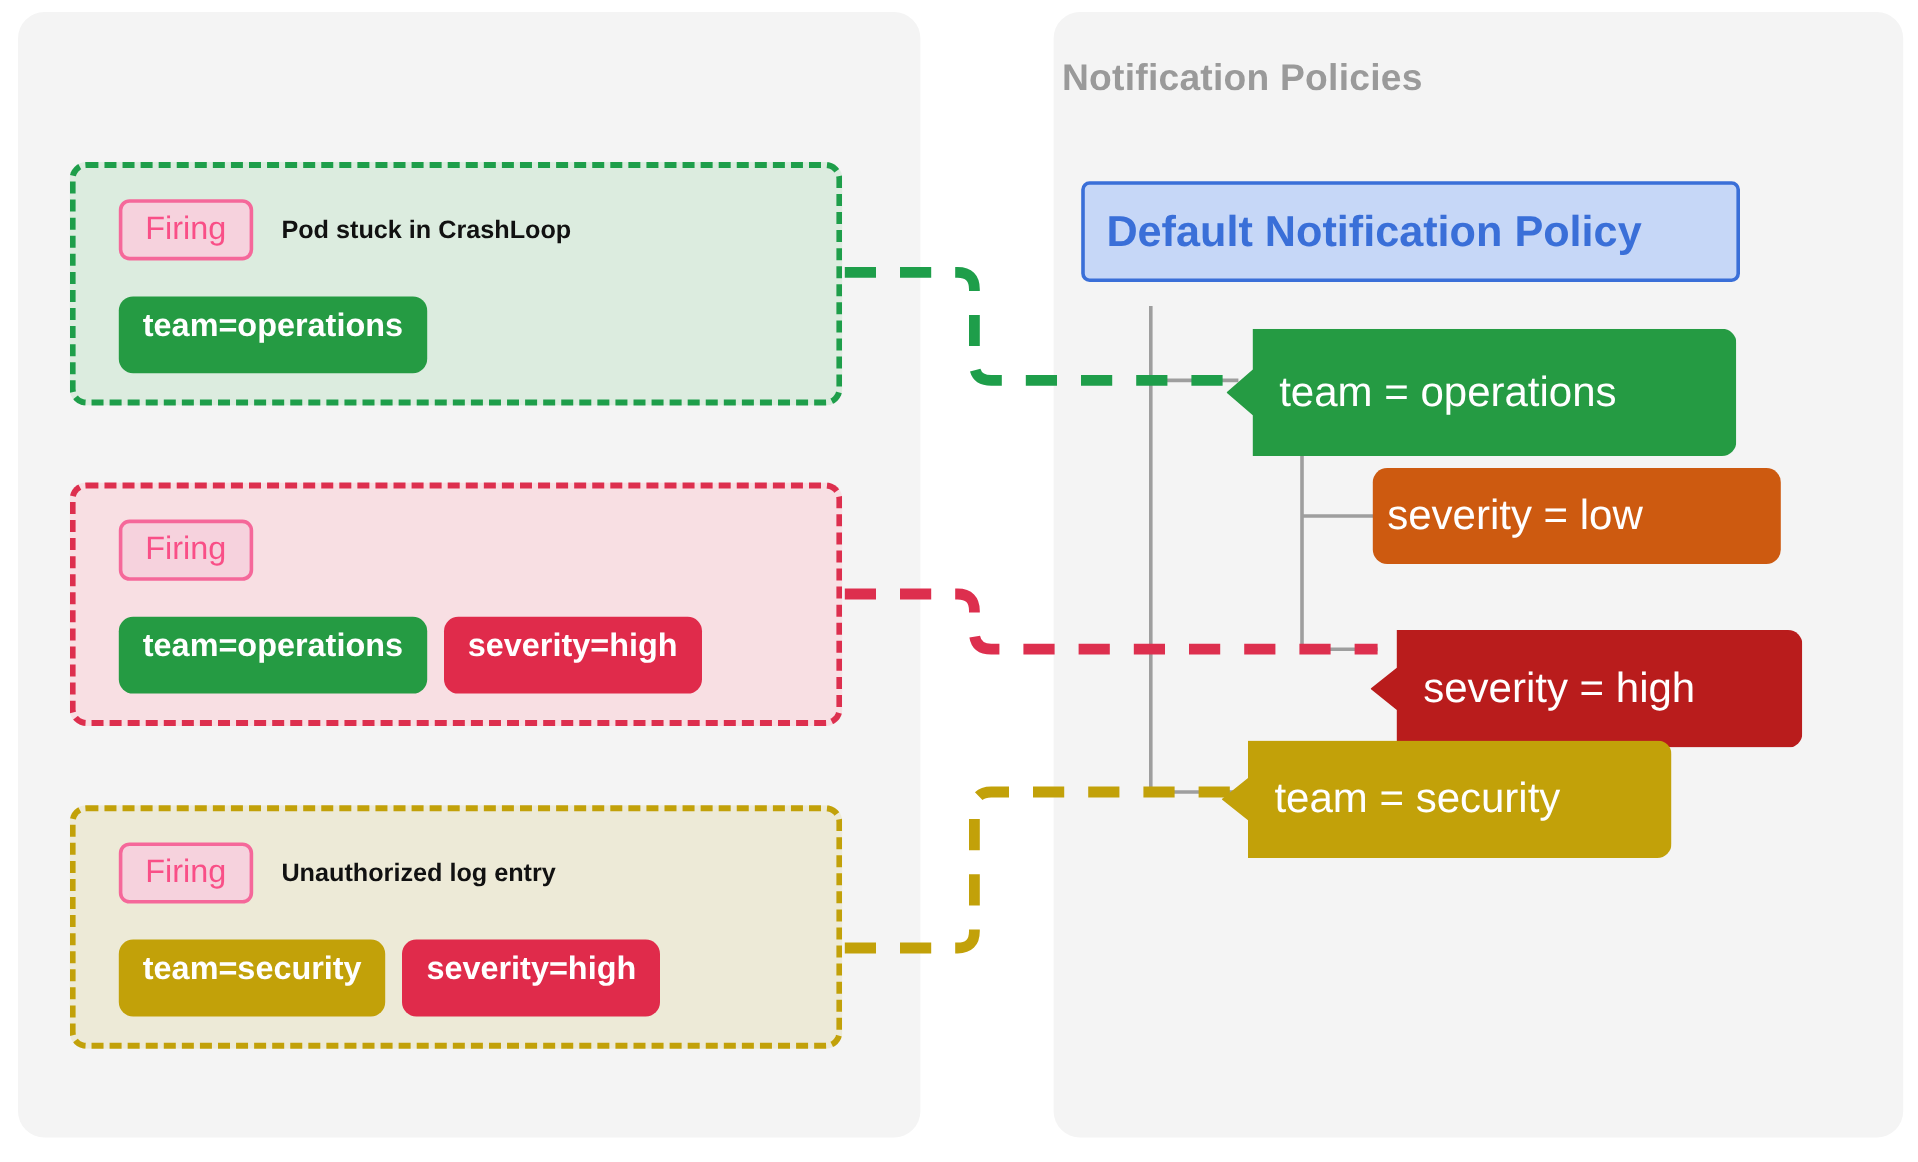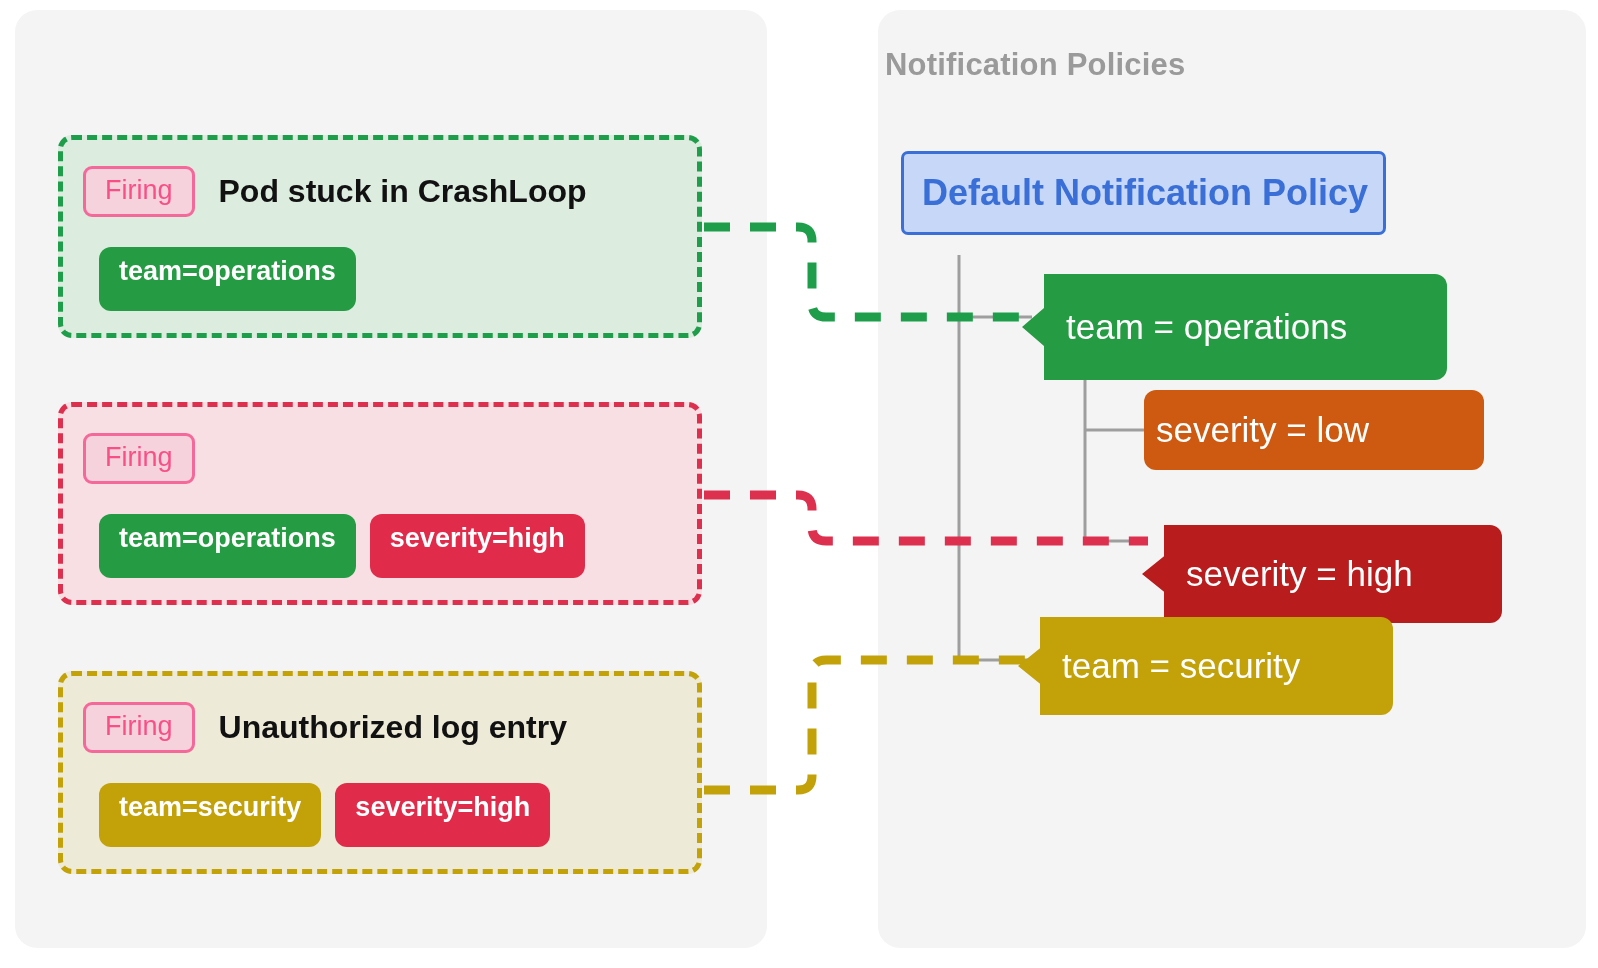--- a/index.html
+++ b/index.html
@@ -47,38 +47,38 @@
   }
   #alert-card-0 { left: 58px; top: 135px; width: 644px; height: 203px;
                   border-color: #1e9e4a; background: #dcecdf; }
   #alert-card-1 { left: 58px; top: 402px; width: 644px; height: 203px;
                   border-color: #dd2f4e; background: #f8dfe3; }
   #alert-card-2 { left: 58px; top: 671px; width: 644px; height: 203px;
                   border-color: #c2a109; background: #edead7; }
 
   .alert-head {
     position: absolute;
-    left: 20px; top: 26px;
+    left: 36px; top: 26px;
     display: flex; align-items: center;
   }
   .firing-badge {
     background: #f6d2dd;
     border: 3px solid #f5689a;
     color: #f94f87;
     border-radius: 9px;
     font-size: 27px;
     font-weight: 400;
     padding: 8px 19px 10px 19px;
     line-height: 1;
     box-sizing: border-box;
     white-space: nowrap;
   }
   .alert-title {
     margin-left: 24px;
-    font-size: 32px;
+    font-size: 21px;
     font-weight: 700;
     color: #111111;
     white-space: nowrap;
   }
 
   .alert-labels {
     position: absolute;
     left: 36px; top: 107px;
     display: flex; align-items: flex-start;
     gap: 14px;
@@ -93,21 +93,21 @@
     white-space: nowrap;
   }
   .chip-green  { background: #259b43; }
   .chip-red    { background: #e02b4b; }
   .chip-yellow { background: #c2a109; }
 
   
   #default-policy {
     position: absolute;
     left: 901px; top: 151px;
-    width: 485px; height: 84px;
+    width: 549px; height: 84px;
     box-sizing: border-box;
     background: #c6d7f7;
     border: 3px solid #3a6fd8;
     border-radius: 7px;
     display: flex; align-items: center;
   }
   #default-policy .dp-label {
     margin-left: 18px;
     color: #3a6fd8;
     font-size: 36px;

